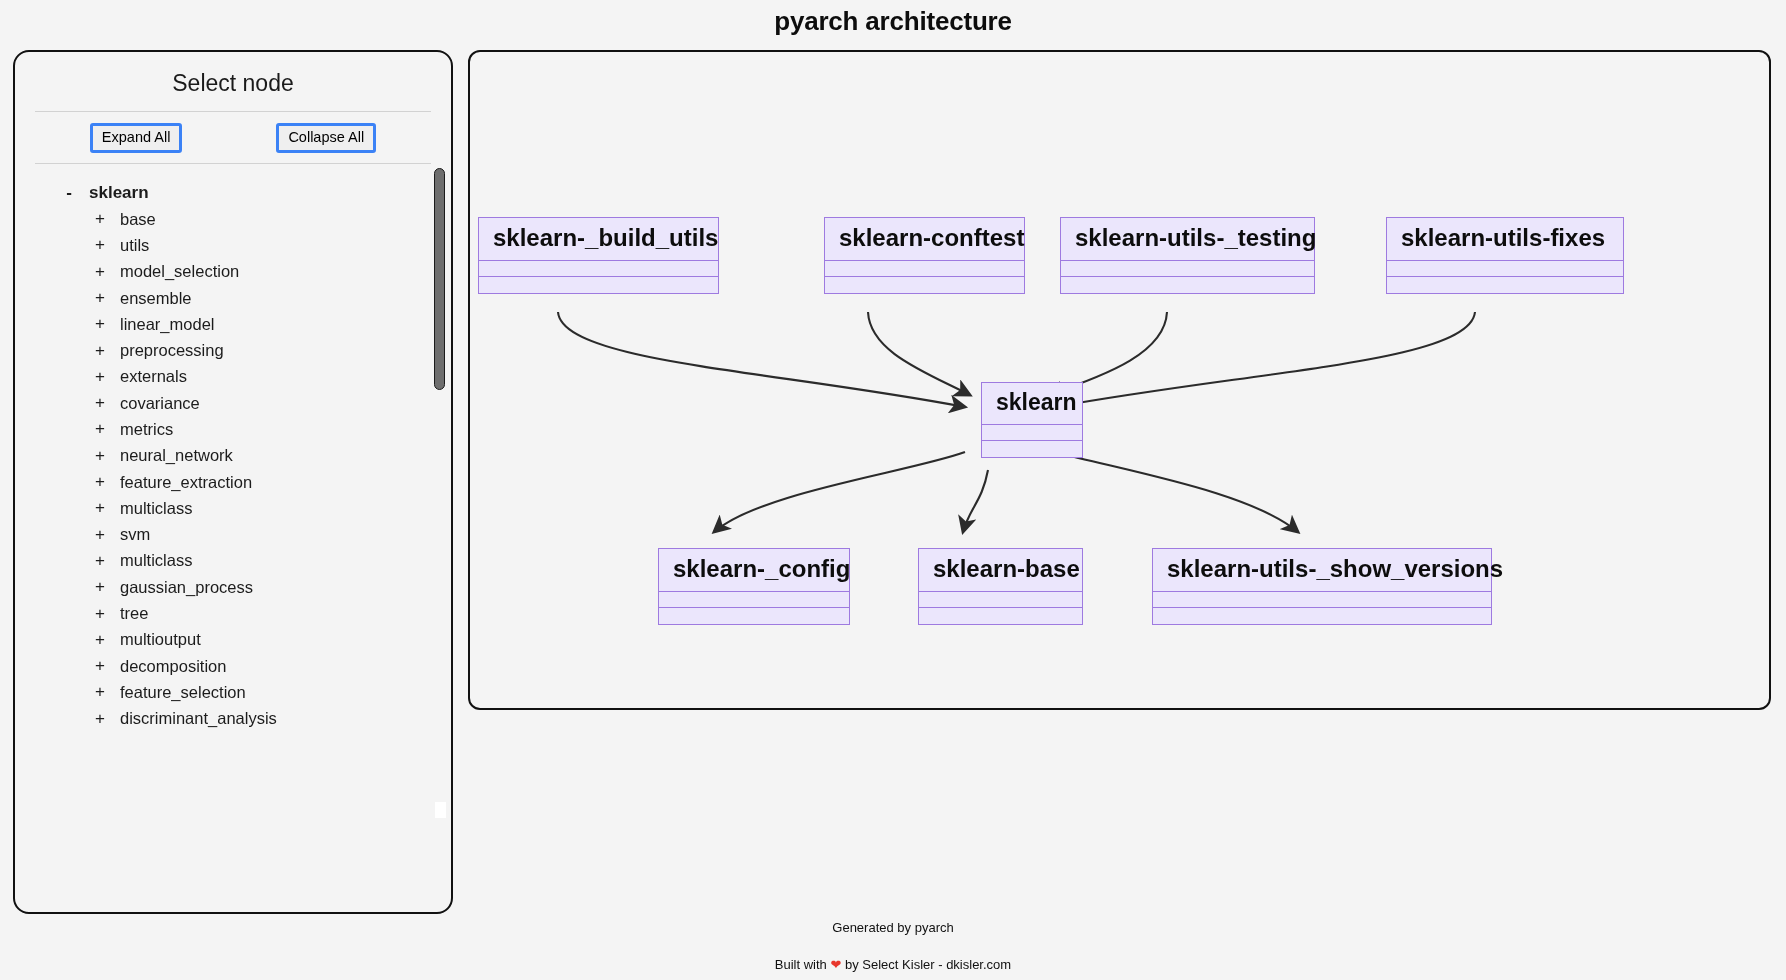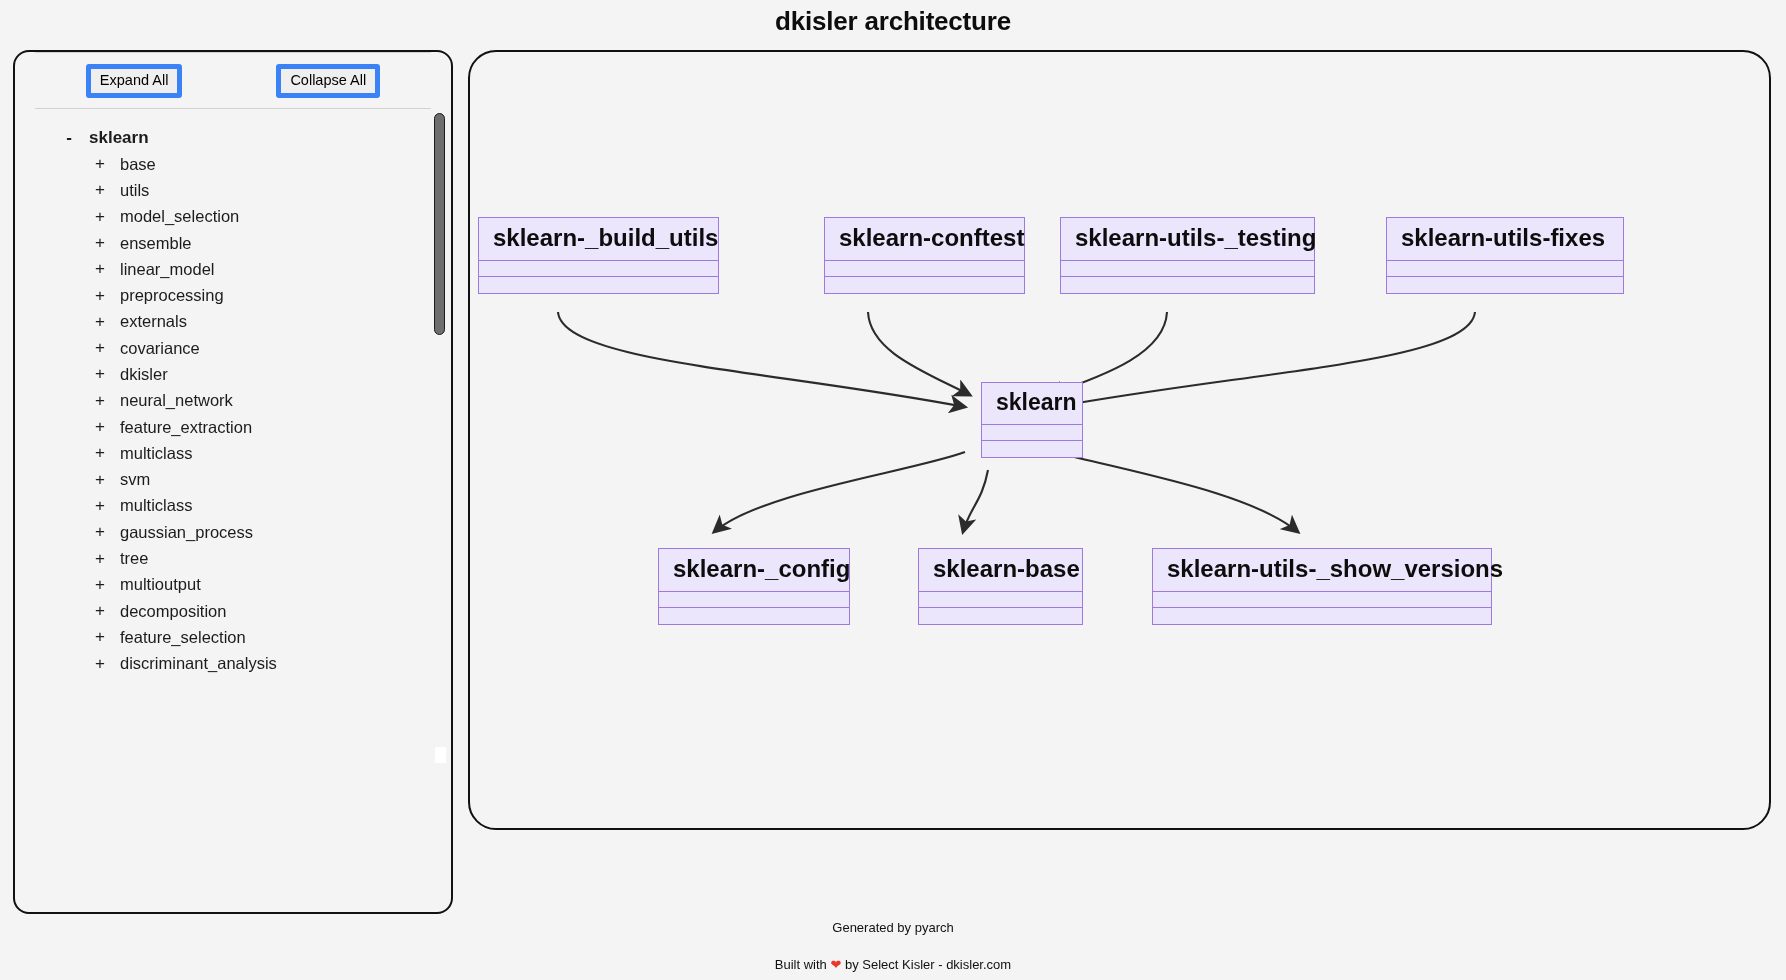--- a/index.html
+++ b/index.html
@@ -54,21 +54,21 @@
     display: flex;
     justify-content: center;
     gap: 94px;
     padding: 11px 0 10px 0;
   }
   .tree-btn {
     font-family: "Liberation Sans", sans-serif;
     font-size: 14.5px;
     color: #000;
     background: #efefef;
-    border: 5px solid #3b82f6;
+    border: 3px solid #3b82f6;
     border-radius: 3px;
     padding: 3px 9px 4px 9px;
     line-height: 1.15;
     cursor: pointer;
   }
   .tree-scroll {
     position: relative;
     height: 741px;
     overflow: hidden;
     padding-top: 16px;
@@ -117,24 +117,24 @@
     position: absolute;
     right: 5px; bottom: 87px;
     width: 11px; height: 16px;
     background: #ffffff;
   }
 
   
   .diagram-panel {
     position: absolute;
     left: 468px; top: 50px;
-    width: 1303px; height: 780px;
+    width: 1303px; height: 660px;
     background: #f4f4f4;
     border: 2.5px solid #111;
-    border-radius: 28px;
+    border-radius: 12px;
     overflow: hidden;
   }
   #diagram-svg {
     position: absolute;
     left: 0; top: 0;
     width: 1303px; height: 864px;
   }
   .uml-node {
     position: absolute;
     background: #ebe6fc;
@@ -170,23 +170,24 @@
   }
   .footer.generated { top: 920px; }
   .footer.built { top: 957px; }
   .heart { color: #e8372c; }
 </style>
 </head>
 <body>
 
 <div id="page">
 
-  <div class="page-title">dkisler architecture</div>
+  <div class="page-title">pyarch architecture</div>
 
   <div class="sidebar">
+    <div class="sidebar-title">Select node</div>
     <div class="sidebar-divider"></div>
     <div class="sidebar-buttons">
       <button class="tree-btn">Expand All</button>
       <button class="tree-btn">Collapse All</button>
     </div>
     <div class="sidebar-divider"></div>
 
     <div class="tree-scroll">
       <ul class="tree-list" id="tree-list">
         <li class="tree-node root">
@@ -220,21 +221,21 @@
           <li class="tree-node child">
             <span class="toggle">+</span>
             <span class="label">externals</span>
           </li>
           <li class="tree-node child">
             <span class="toggle">+</span>
             <span class="label">covariance</span>
           </li>
           <li class="tree-node child">
             <span class="toggle">+</span>
-            <span class="label">dkisler</span>
+            <span class="label">metrics</span>
           </li>
           <li class="tree-node child">
             <span class="toggle">+</span>
             <span class="label">neural_network</span>
           </li>
           <li class="tree-node child">
             <span class="toggle">+</span>
             <span class="label">feature_extraction</span>
           </li>
           <li class="tree-node child">

